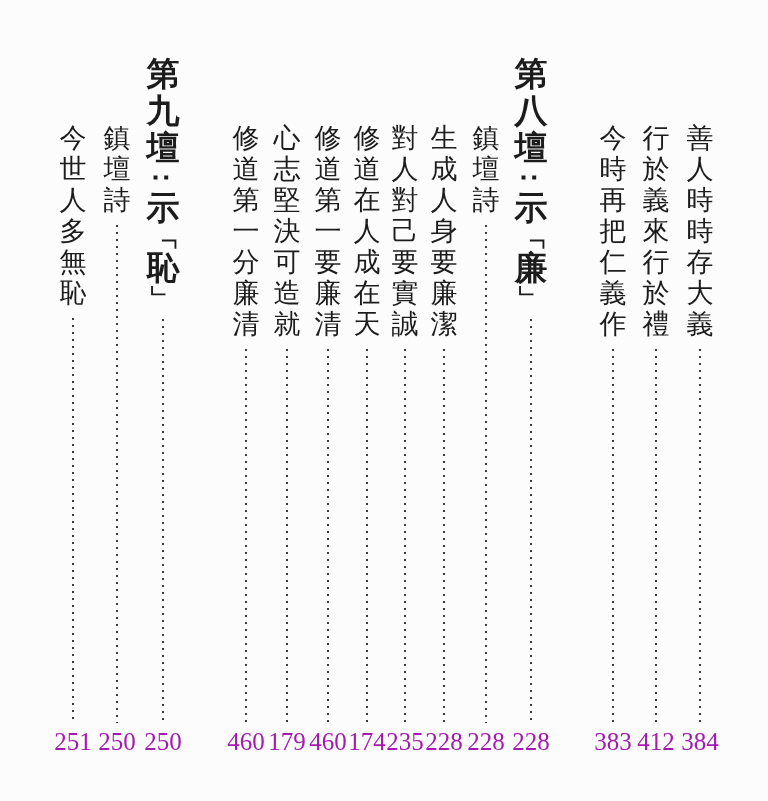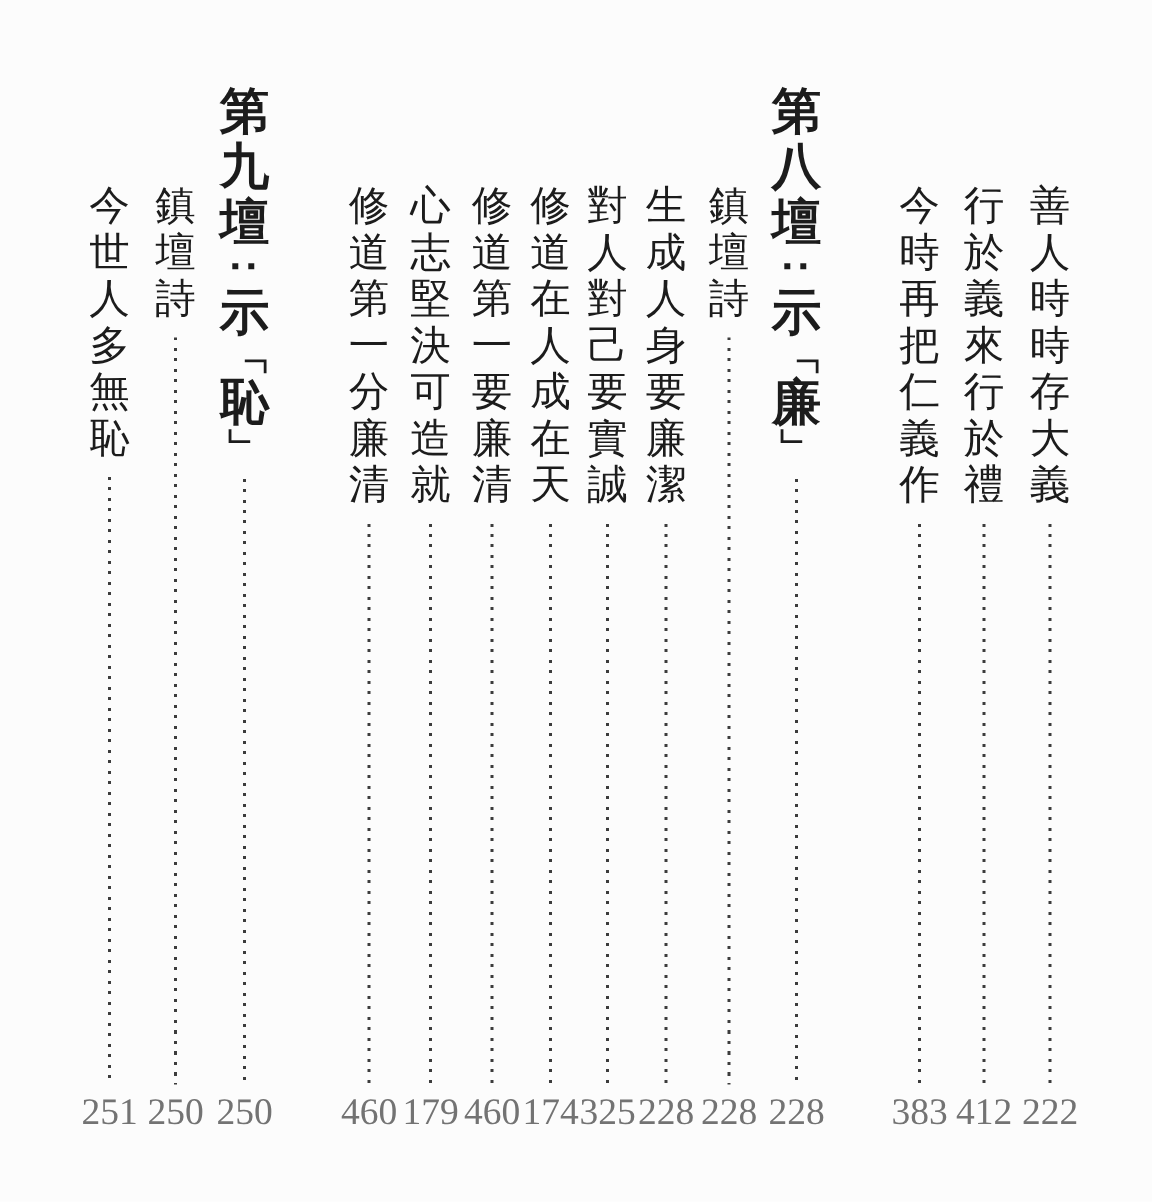--- a/index.html
+++ b/index.html
@@ -59,21 +59,21 @@
       to bottom,
       #3c3c3c 0px, #3c3c3c 2px,
       transparent 2px, transparent 7px
     );
   }
   .pagenum {
     flex: 0 0 auto;
     height: 25px;
     line-height: 25px;
     font-size: 25px;
-    color: #737373;
+    color: #a21caf;
     font-family: "Liberation Serif", "DejaVu Serif", serif;
     white-space: nowrap;
   }
   
   .c0  { left: 677px; }
   .c1  { left: 633px; }
   .c2  { left: 590px; }
   .c3  { left: 508px; }
   .c4  { left: 463px; }
   .c5  { left: 421px; }
@@ -95,21 +95,21 @@
     <div class="vtitle">
         <span class="ch">善</span>
         <span class="ch">人</span>
         <span class="ch">時</span>
         <span class="ch">時</span>
         <span class="ch">存</span>
         <span class="ch">大</span>
         <span class="ch">義</span>
       </div>
     <div class="leader"></div>
-    <div class="pagenum">222</div>
+    <div class="pagenum">384</div>
   </div>
 
   <div class="toc-col entry c1">
     <div class="vtitle">
         <span class="ch">行</span>
         <span class="ch">於</span>
         <span class="ch">義</span>
         <span class="ch">來</span>
         <span class="ch">行</span>
         <span class="ch">於</span>
@@ -176,21 +176,21 @@
     <div class="vtitle">
         <span class="ch">對</span>
         <span class="ch">人</span>
         <span class="ch">對</span>
         <span class="ch">己</span>
         <span class="ch">要</span>
         <span class="ch">實</span>
         <span class="ch">誠</span>
       </div>
     <div class="leader"></div>
-    <div class="pagenum">325</div>
+    <div class="pagenum">235</div>
   </div>
 
   <div class="toc-col entry c7">
     <div class="vtitle">
         <span class="ch">修</span>
         <span class="ch">道</span>
         <span class="ch">在</span>
         <span class="ch">人</span>
         <span class="ch">成</span>
         <span class="ch">在</span>

